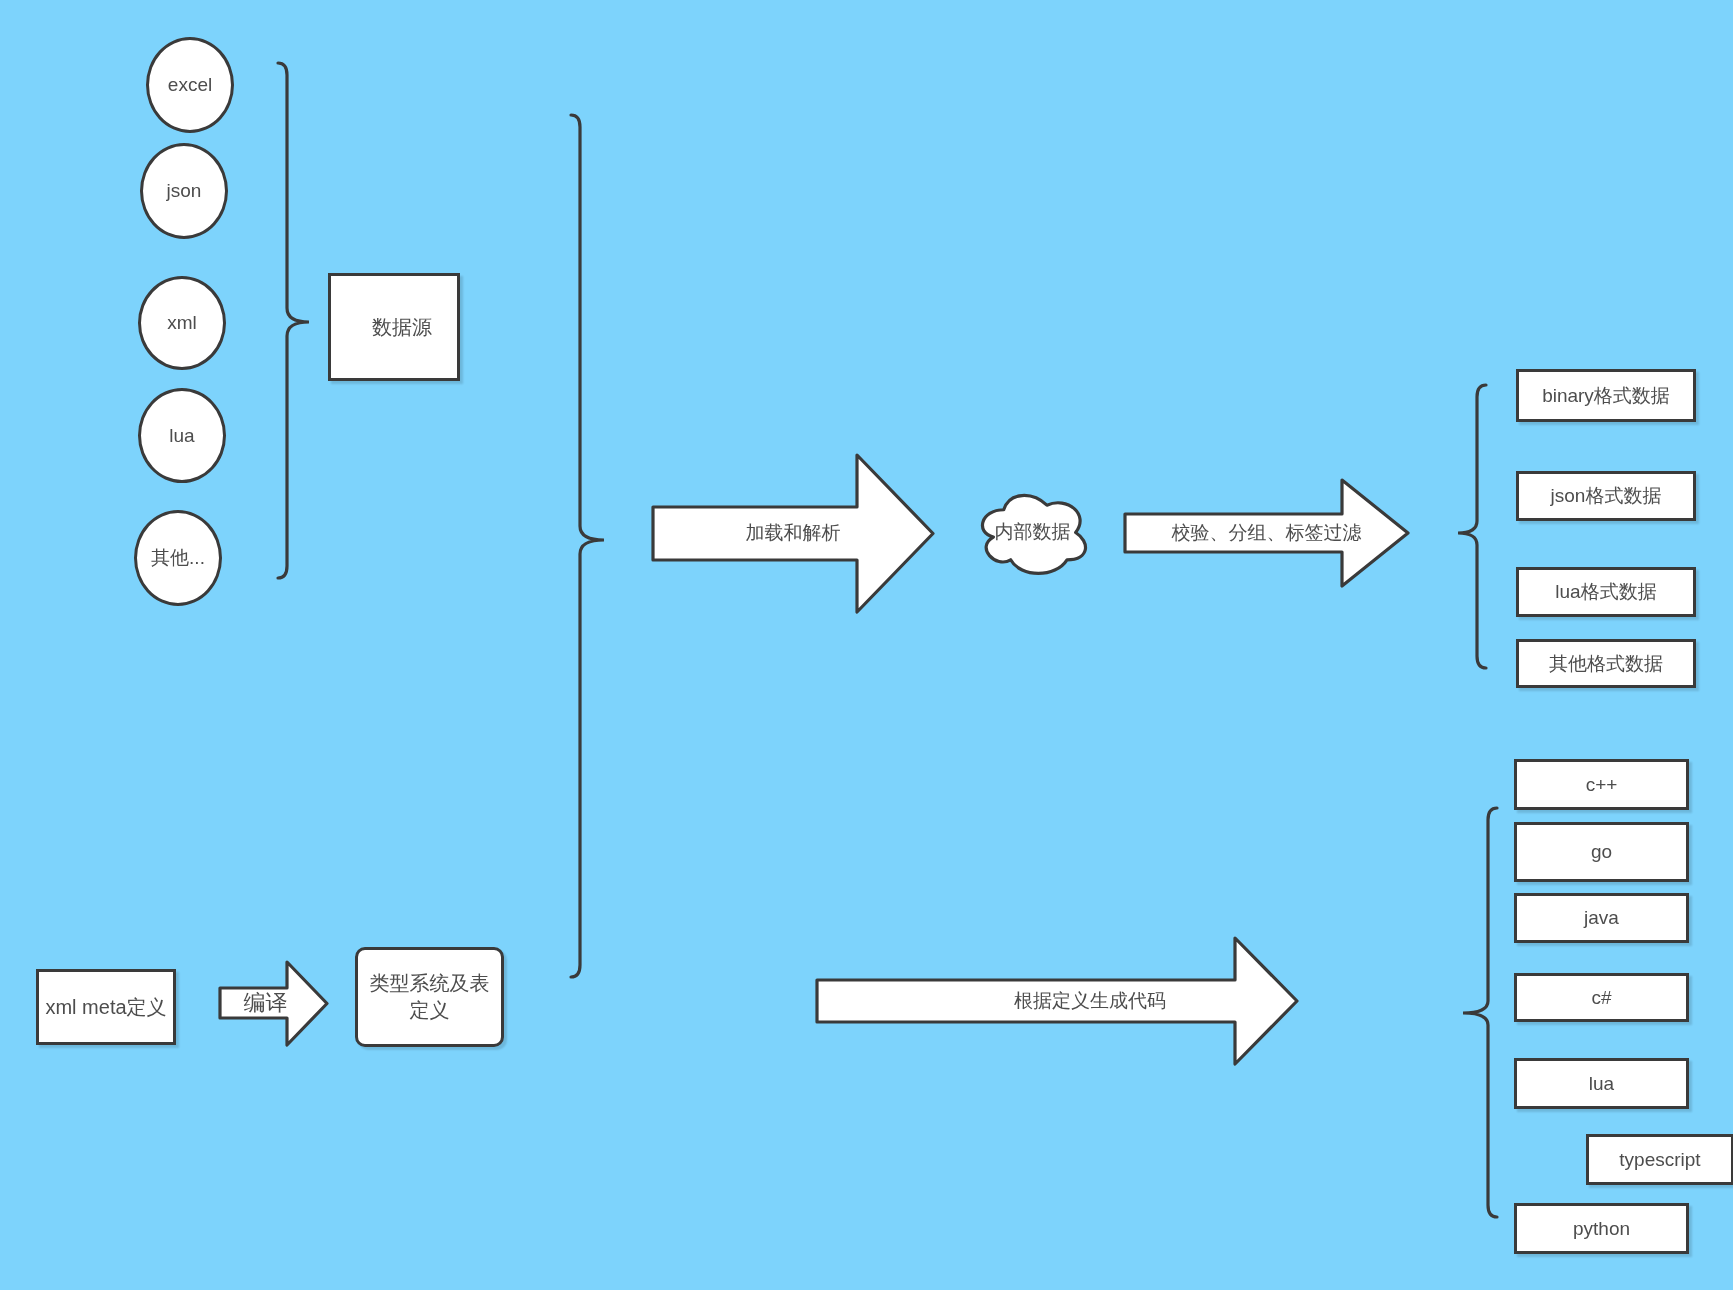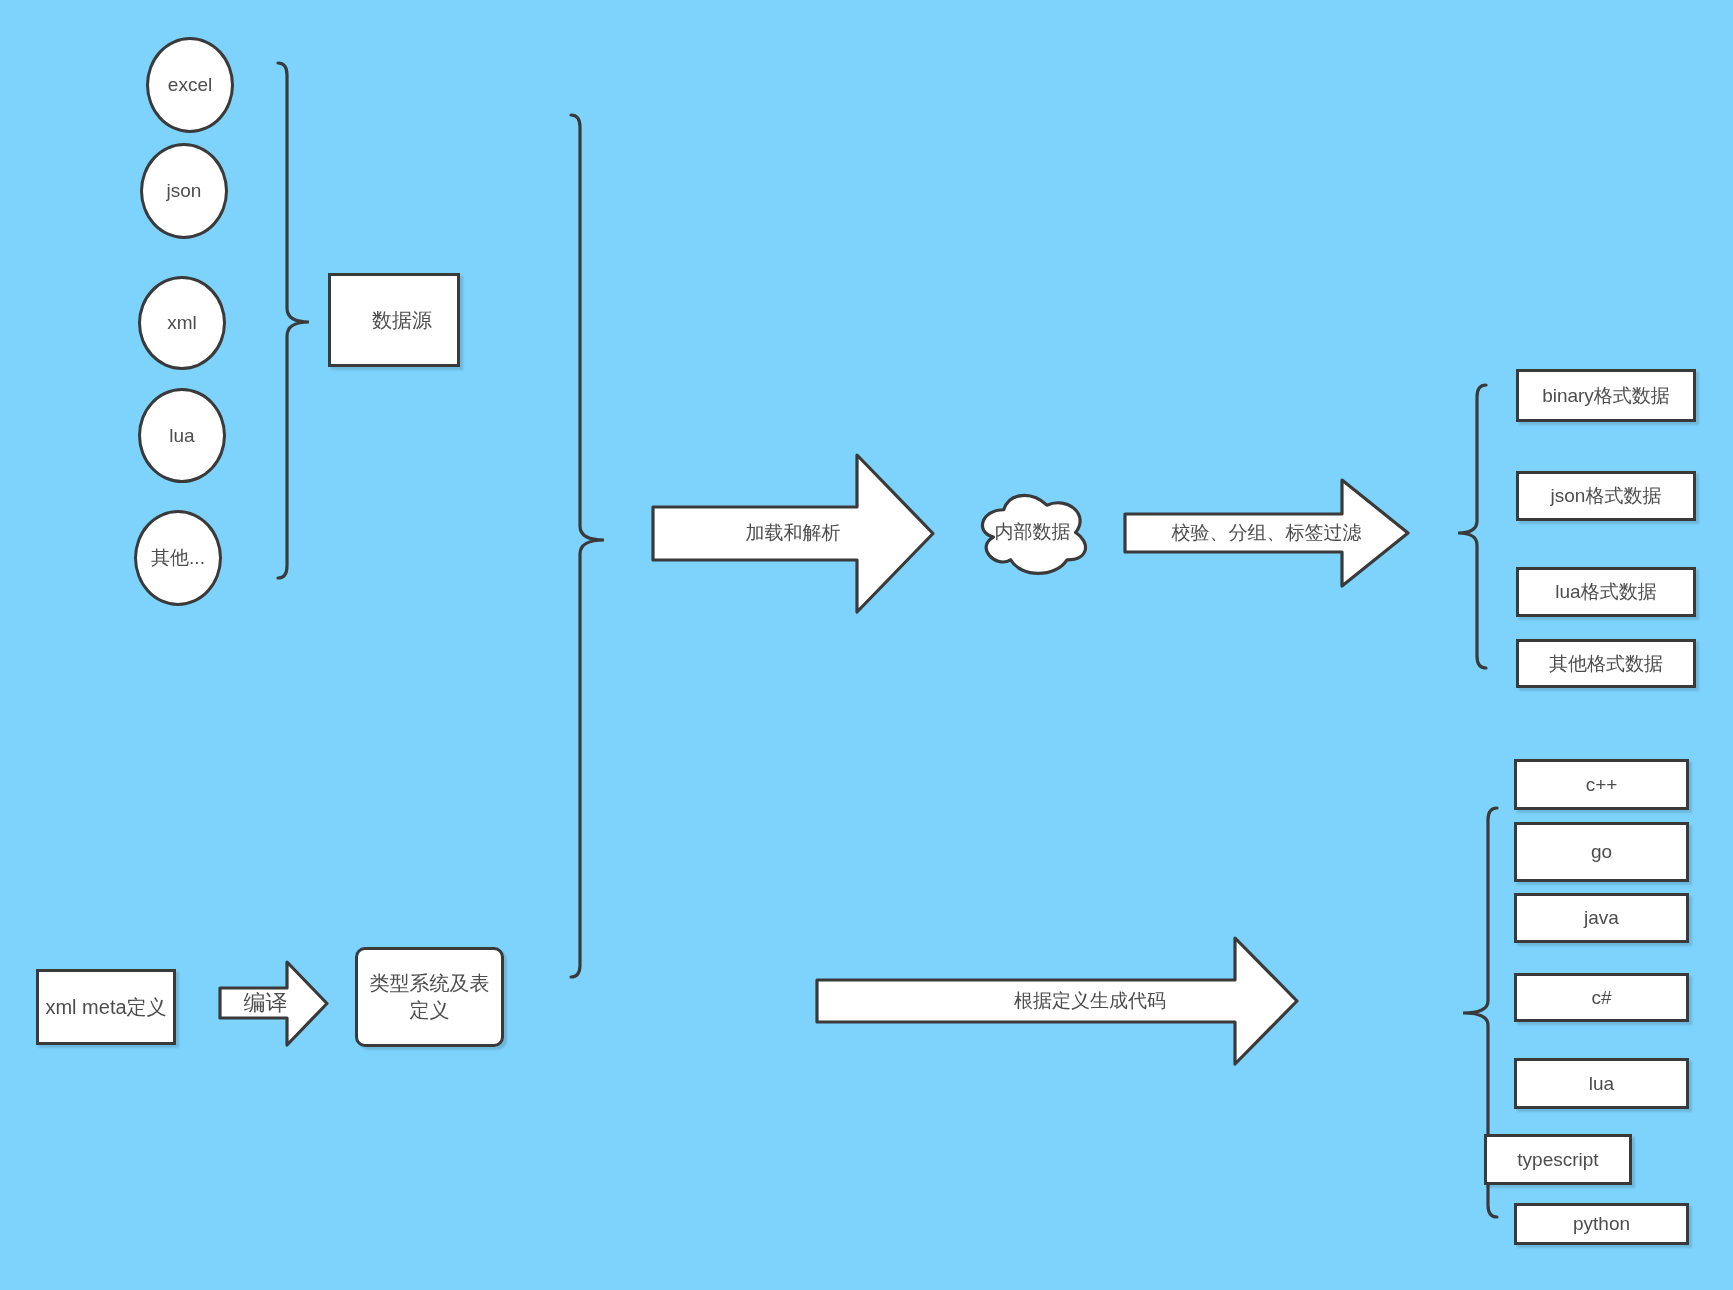--- a/index.html
+++ b/index.html
@@ -73,37 +73,37 @@
   <div class="circle" style="left:138px; top:276px; width:88px; height:94px;">
       <span>xml</span>
     </div>
   <div class="circle" style="left:138px; top:388px; width:88px; height:95px;">
       <span>lua</span>
     </div>
   <div class="circle" style="left:134px; top:510px; width:88px; height:96px;">
       <span>其他...</span>
     </div>
 
-  <div class="box" style="left:328px; top:273px; width:132px; height:94px; font-size:20px;padding-left:16px;">数据源</div>
+  <div class="box" style="left:328px; top:273px; width:132px; height:108px; font-size:20px;padding-left:16px;">数据源</div>
 
   <div class="label" style="left:653px; top:507px; width:280px; height:53px;">加载和解析</div>
   <div class="label" style="left:975px; top:487px; width:115px; height:91px;">内部数据</div>
   <div class="label" style="left:1125px; top:514px; width:283px; height:38px;">校验、分组、标签过滤</div>
   <div class="label" style="left:212px; top:988px; width:107px; height:30px; font-size:22px;">编译</div>
   <div class="label" style="left:817px; top:980px; width:480px; height:42px;padding-left:33px;">根据定义生成代码</div>
 
   <div class="box" style="left:1516px; top:369px; width:180px; height:53px;">binary格式数据</div>
   <div class="box" style="left:1516px; top:471px; width:180px; height:50px;">json格式数据</div>
   <div class="box" style="left:1516px; top:567px; width:180px; height:50px;">lua格式数据</div>
   <div class="box" style="left:1516px; top:639px; width:180px; height:49px;">其他格式数据</div>
 
   <div class="box" style="left:36px; top:969px; width:140px; height:76px; font-size:20px; padding:0 0;">xml meta定义</div>
   <div class="box rounded" style="left:355px; top:947px; width:149px; height:100px; font-size:20px; padding:16px 8px;">类型系统及表定义</div>
 
   <div class="box" style="left:1514px; top:759px;  width:175px; height:51px;">c++</div>
   <div class="box" style="left:1514px; top:822px;  width:175px; height:60px;">go</div>
   <div class="box" style="left:1514px; top:893px;  width:175px; height:50px;">java</div>
   <div class="box" style="left:1514px; top:973px;  width:175px; height:49px;">c#</div>
   <div class="box" style="left:1514px; top:1058px; width:175px; height:51px;">lua</div>
-  <div class="box" style="left:1484px; top:1134px; width:148px; height:51px;">typescript</div>
-  <div class="box" style="left:1514px; top:1203px; width:175px; height:42px;">python</div>
+  <div class="box" style="left:1586px; top:1134px; width:148px; height:51px;">typescript</div>
+  <div class="box" style="left:1514px; top:1203px; width:175px; height:51px;">python</div>
 
 </div>
 
 </body></html>

